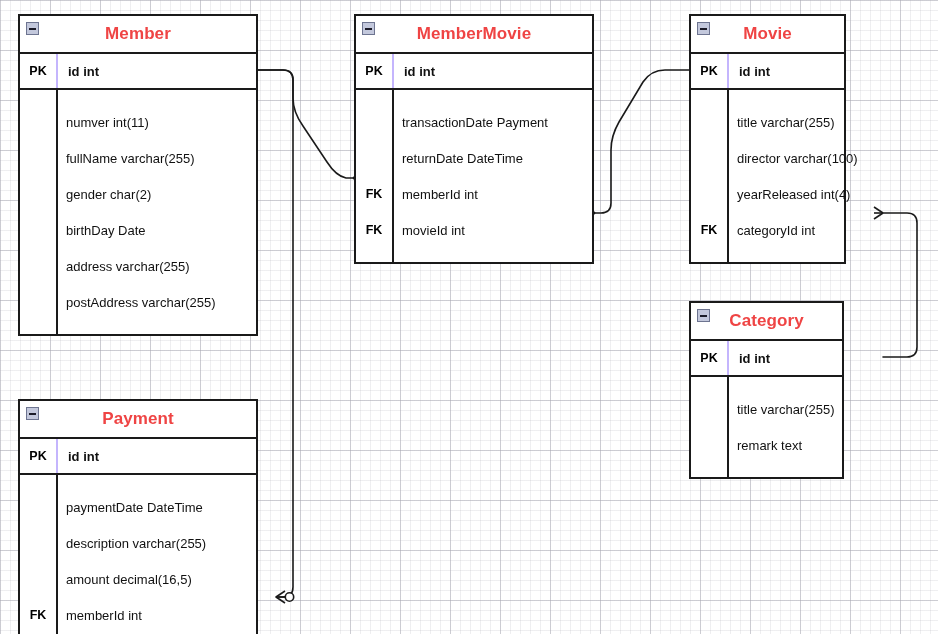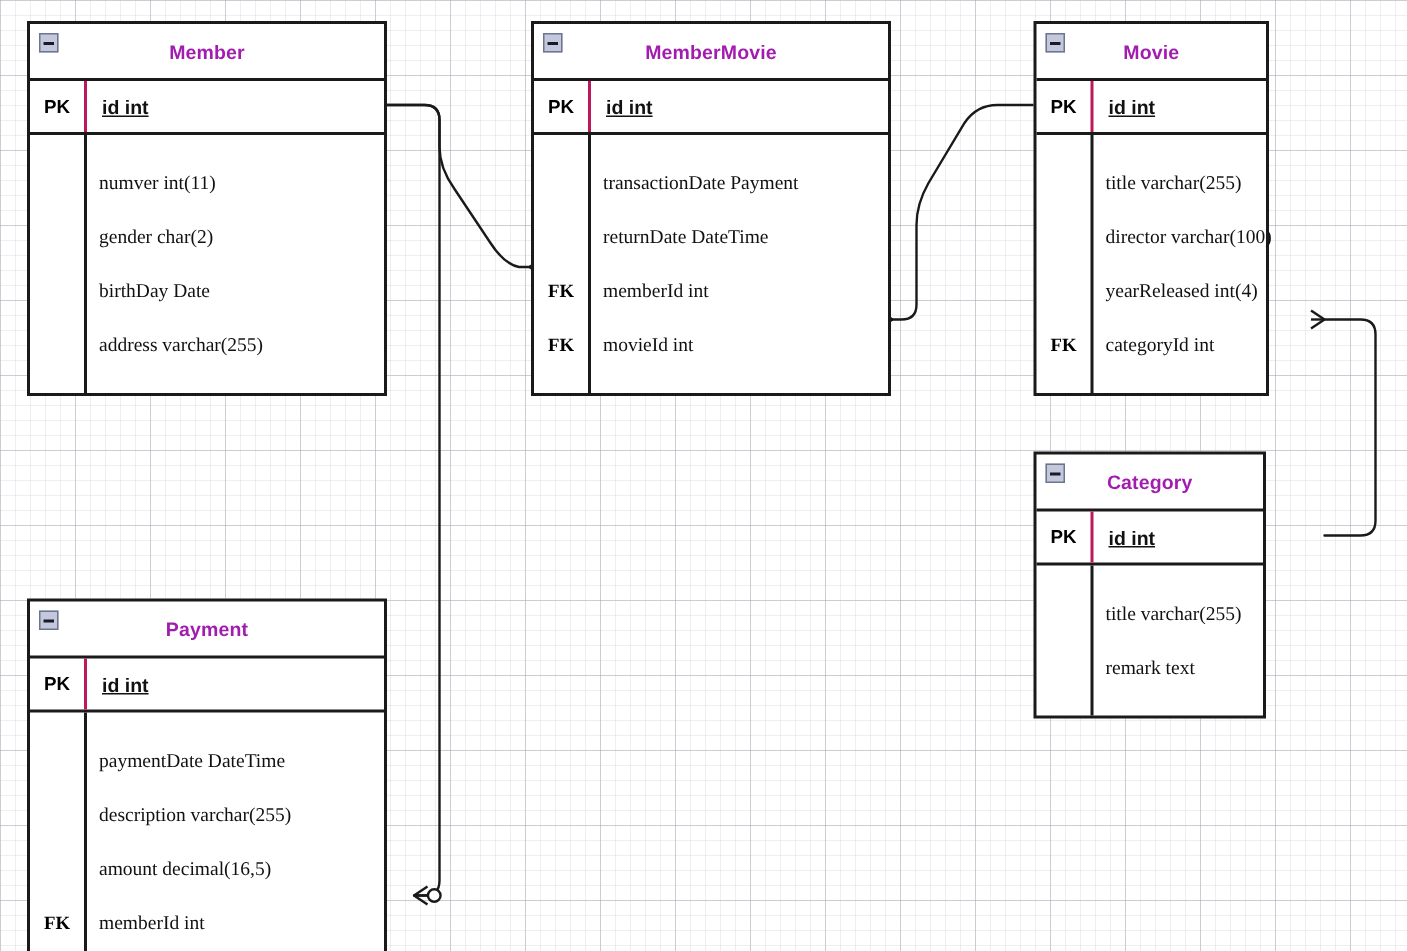--- a/index.html
+++ b/index.html
@@ -53,23 +53,23 @@
   .ent-header {
     position: relative;
     height: 38px;
     box-sizing: border-box;
     border-bottom: 2px solid #1a1a1a;
     display: flex;
     align-items: center;
     justify-content: center;
   }
   .ent-title {
-    font-size: 13px;
+    font-size: 17px;
     font-weight: bold;
-    color: #a21caf;
+    color: #ef4444;
     letter-spacing: 0.1px;
   }
   .collapse-icon {
     position: absolute;
     left: 6px;
     top: 6px;
     width: 13px;
     height: 13px;
     box-sizing: border-box;
     background: #c3c8dc;
@@ -88,61 +88,59 @@
   .pk-row {
     position: relative;
     height: 36px;
     box-sizing: border-box;
     border-bottom: 2px solid #1a1a1a;
     display: flex;
     align-items: center;
   }
   .body-rows {
     position: relative;
-    font-family: Liberation Serif, serif;
   }
   .attr-row {
     position: relative;
     height: 36px;
     box-sizing: border-box;
     display: flex;
     align-items: center;
   }
   
   .keycol {
     width: 36px;
     min-width: 36px;
     text-align: center;
     font-size: 12.5px;
     font-weight: bold;
     color: #000000;
   }
   .pk-row .keycol {
-    border-right: 2px solid #be185d;
+    border-right: 2px solid #c4b5fd;
     height: 100%;
     line-height: 34px;
   }
   .body-rows::before {
     content: "";
     position: absolute;
     left: 36px;
     top: 0;
     bottom: 0;
     width: 2px;
     background: #1a1a1a;
   }
   .attr-name {
     padding-left: 10px;
     font-size: 13px;
     color: #111111;
     white-space: nowrap;
   }
   .pk-row .attr-name {
     font-weight: bold;
-    text-decoration: underline;
   }
   .body-pad {
     height: 14px;
   }
 </style>
 </head>
 <body>
 
 <div id="canvas">
 
@@ -189,29 +187,37 @@
           <div class="attr-name">id int</div>
         </div>
         <div class="body-rows">
           <div class="body-pad"></div>
           <div class="attr-row">
             <div class="keycol"></div>
             <div class="attr-name">numver int(11)</div>
           </div>
           <div class="attr-row">
             <div class="keycol"></div>
+            <div class="attr-name">fullName varchar(255)</div>
+          </div>
+          <div class="attr-row">
+            <div class="keycol"></div>
             <div class="attr-name">gender char(2)</div>
           </div>
           <div class="attr-row">
             <div class="keycol"></div>
             <div class="attr-name">birthDay Date</div>
           </div>
           <div class="attr-row">
             <div class="keycol"></div>
             <div class="attr-name">address varchar(255)</div>
+          </div>
+          <div class="attr-row">
+            <div class="keycol"></div>
+            <div class="attr-name">postAddress varchar(255)</div>
           </div>
           <div class="body-pad"></div>
         </div>
       </div>
       <div class="entity" style="left: 354px; top: 14px; width: 240px;">
         <div class="ent-header">
           <div class="collapse-icon">
             <i></i>
           </div>
           <div class="ent-title">MemberMovie</div>

